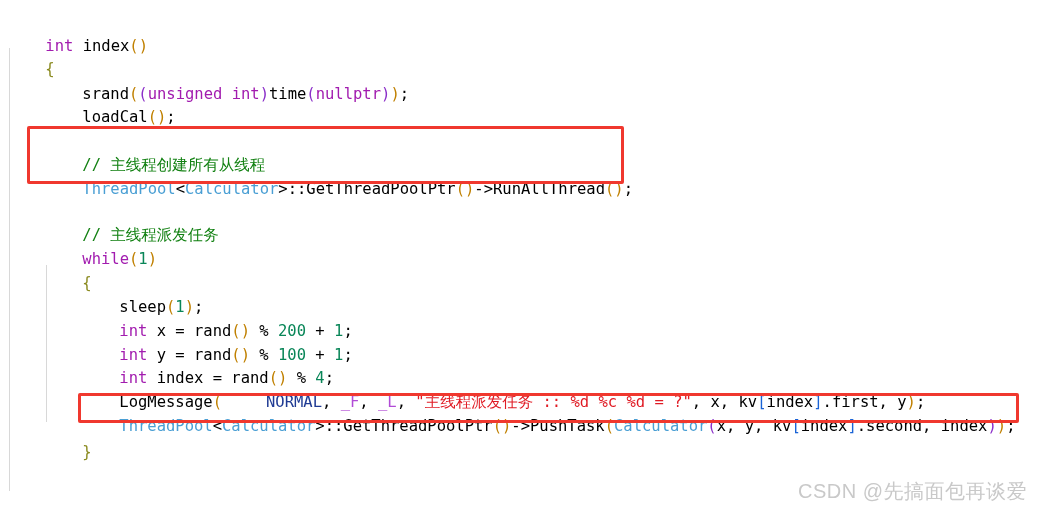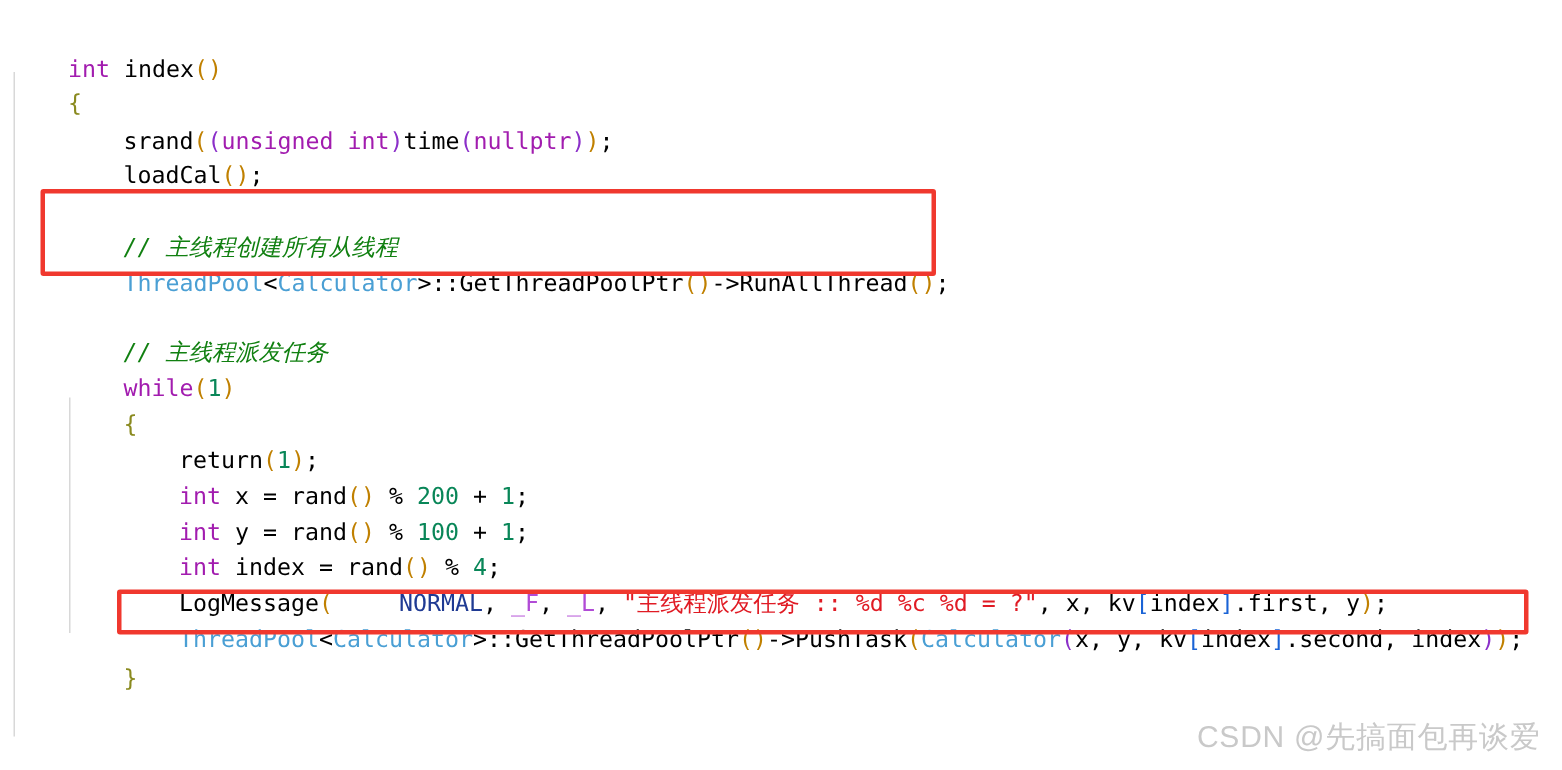--- a/index.html
+++ b/index.html
@@ -40,21 +40,21 @@
     white-space: pre;
     color: #000000;
   }
 
   
   .tok-kw       { color: #a21caf; }            
   .tok-type     { color: #4a9fd4; }            
   .tok-fn       { color: #000000; }
   .tok-num      { color: #098658; }            
   .tok-str      { color: #e01b24; }            
-  .tok-cmt      { color: #118011; font-style: italic; }            
+  .tok-cmt      { color: #118011; }            
   .tok-par      { color: #c08000; }            
   .tok-par2     { color: #8b2fc9; }            
   .tok-brk      { color: #1a63d6; }            
   .tok-brace    { color: #8a8a1f; }            
   .tok-macro    { color: #b14bd6; }            
   .tok-const    { color: #1f3a93; margin-left: 44px; }            
   .tok-op       { color: #000000; }
   .tok-punct    { color: #000000; }
   .tok-arrow    { color: #000000; }
 
@@ -118,21 +118,21 @@
 
   <div class="code-line" style="top:225px; left:45px;">
     <span class="tok-kw">while</span><span class="tok-par">(</span><span class="tok-num">1</span><span class="tok-par">)</span>
   </div>
 
   <div class="code-line" style="top:249px; left:45px;">
     <span class="tok-brace">{</span>
   </div>
 
   <div class="code-line" style="top:273px; left:82px;">
-    <span class="tok-fn">return</span><span class="tok-par">(</span><span class="tok-num">1</span><span class="tok-par">)</span><span class="tok-punct">;</span>
+    <span class="tok-fn">sleep</span><span class="tok-par">(</span><span class="tok-num">1</span><span class="tok-par">)</span><span class="tok-punct">;</span>
   </div>
 
   <div class="code-line" style="top:297px; left:82px;">
     <span class="tok-kw">int</span><span> </span><span class="tok-op">x</span><span class="tok-op"> = </span><span class="tok-fn">rand</span><span class="tok-par">(</span><span class="tok-par">)</span><span class="tok-op"> % </span><span class="tok-num">200</span><span class="tok-op"> + </span><span class="tok-num">1</span><span class="tok-punct">;</span>
   </div>
 
   <div class="code-line" style="top:321px; left:82px;">
     <span class="tok-kw">int</span><span> </span><span class="tok-op">y</span><span class="tok-op"> = </span><span class="tok-fn">rand</span><span class="tok-par">(</span><span class="tok-par">)</span><span class="tok-op"> % </span><span class="tok-num">100</span><span class="tok-op"> + </span><span class="tok-num">1</span><span class="tok-punct">;</span>
   </div>
 

